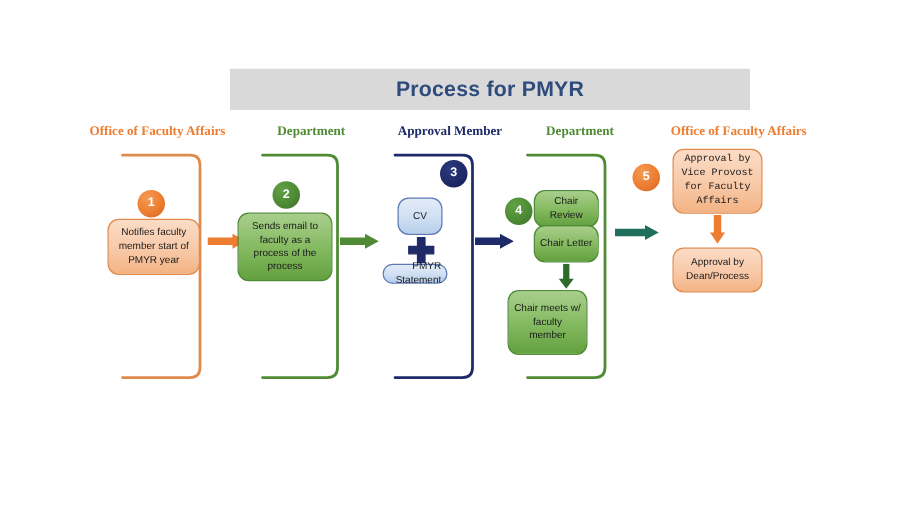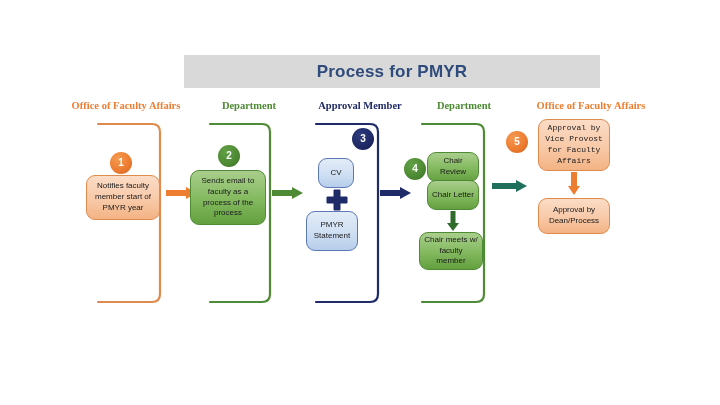--- a/index.html
+++ b/index.html
@@ -177,21 +177,21 @@
   </svg>
 </div>
 
 <div class="badge navy" style="left:352px; top:128px;">3</div>
 <div class="node blue" style="left:318px; top:158px; width:36px; height:30px;">CV</div>
 <div class="plus" style="left:326px; top:189px; width:22px; height:22px;">
   <svg width="22" height="22" viewBox="0 0 22 22">
     <path d="M8,1 H14 V8 H21 V14 H14 V21 H8 V14 H1 V8 H8 Z" fill="#1f2a68" stroke="#1f2a68" stroke-width="1" stroke-linejoin="round"></path>
   </svg>
 </div>
-<div class="node blue" style="left:306px; top:211px; width:52px; height:40px;">PMYR Statement</div>
+<div class="node blue" style="left:306px; top:211px; width:52px; height:16px;text-align:right;">PMYR Statement</div>
 
 <div class="arrow" style="left:380px; top:186px; width:32px; height:14px;">
   <svg width="32" height="14" viewBox="0 0 32 14">
     <path d="M0,7 H21" stroke="#1f2a68" stroke-width="6" fill="none"></path>
     <path d="M20,1 L31,7 L20,13 Z" fill="#1f2a68"></path>
   </svg>
 </div>
 
 <div class="badge green" style="left:404px; top:158px;">4</div>
 <div class="node green" style="left:427px; top:128px; width:52px; height:30px;margin-top:24px;">Chair Review</div>
@@ -201,21 +201,21 @@
     <path d="M1,12 L7,20 L13,12 Z" fill="#2f6b2a"></path>
   </svg>
 </div>
 <div class="node green" style="left:427px; top:180px; width:52px; height:30px;">Chair Letter</div>
 <div class="arrow" style="left:446px; top:211px; width:14px; height:21px;">
   <svg width="14" height="21" viewBox="0 0 14 21">
     <path d="M7,0 V13" stroke="#2f6b2a" stroke-width="5" fill="none"></path>
     <path d="M1,12 L7,20 L13,12 Z" fill="#2f6b2a"></path>
   </svg>
 </div>
-<div class="node green" style="left:419px; top:232px; width:64px; height:38px;">Chair meets w/ faculty member</div>
+<div class="node green" style="left:406px; top:232px; width:64px; height:52px;">Chair meets w/ faculty member</div>
 
 <div class="arrow" style="left:492px; top:179px; width:36px; height:14px;">
   <svg width="36" height="14" viewBox="0 0 36 14">
     <path d="M0,7 H25" stroke="#1f6f5c" stroke-width="6" fill="none"></path>
     <path d="M24,1 L35,7 L24,13 Z" fill="#1f6f5c"></path>
   </svg>
 </div>
 
 <div class="badge orange" style="left:506px; top:131px;">5</div>
 <div class="node peach" style="left:538px; top:119px; width:72px; height:52px;font-family:Liberation Mono, monospace;">Approval by Vice Provost for Faculty Affairs</div>

